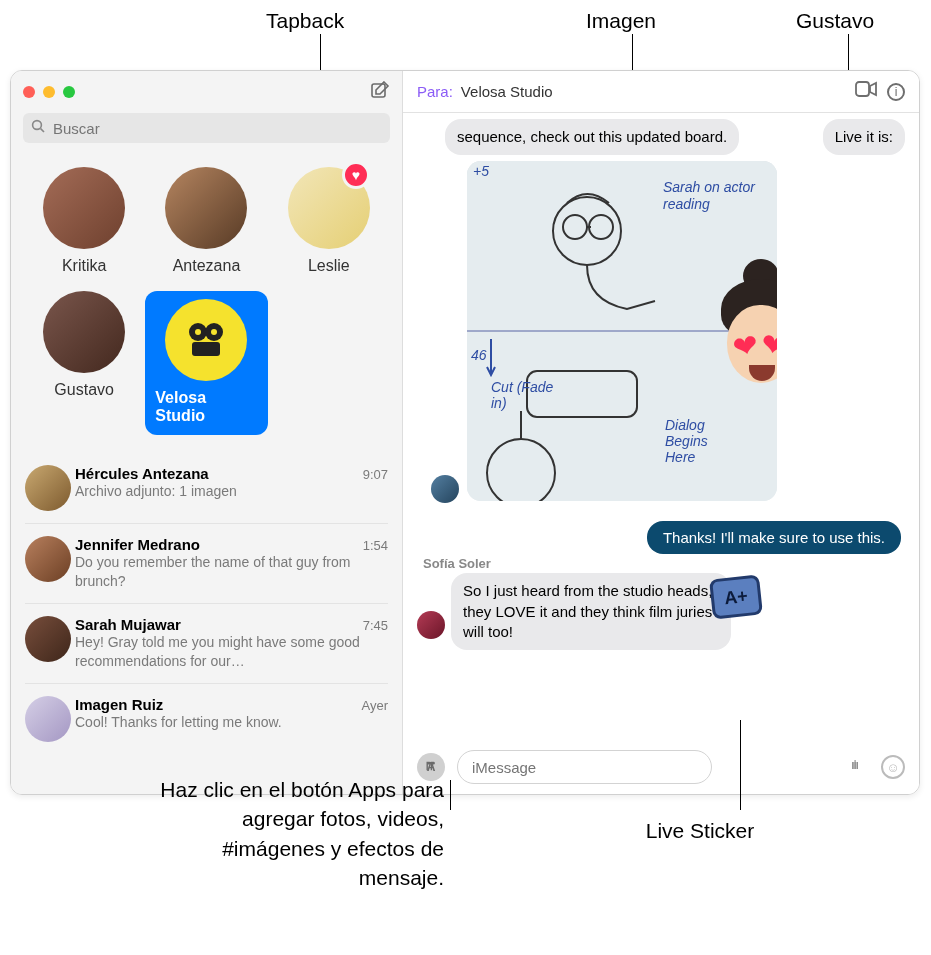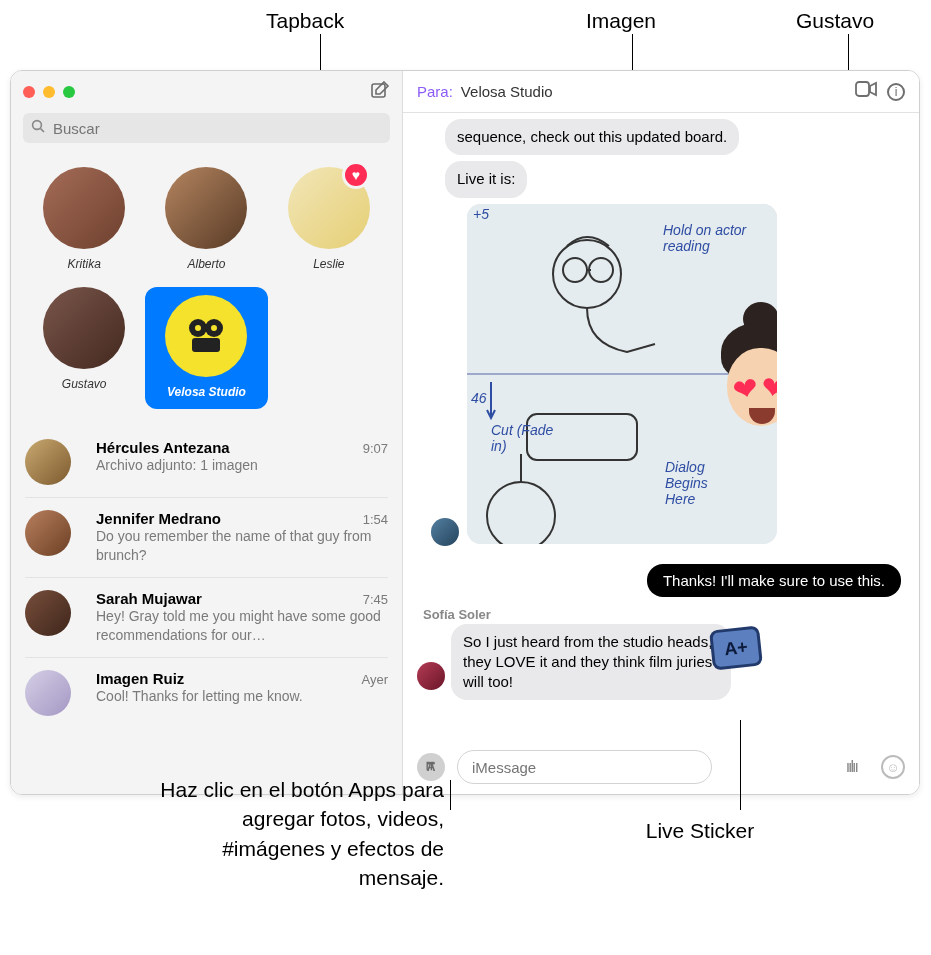--- a/index.html
+++ b/index.html
@@ -72,35 +72,35 @@
     width:82px; height:82px; border-radius:50%;
     background:#ccc; display:flex; align-items:center; justify-content:center;
     font-size:34px; overflow:hidden;
   }
   .pin-sel {
     background:#007aff; border-radius:12px;
     padding:8px 10px 10px;
   }
   .pin-sel .pin-avatar { width:82px; height:82px; border-radius:50%; }
   .pin-sel .pin-label { color:#fff; font-weight:600;}
-  .pin-label { font-size:12px; color:#333;font-style:italic; }
+  .pin-label { font-size:16px; color:#333; }
   .mom-dot {
     width:11px; height:11px; background:#007aff; border-radius:50%;
     position:absolute; left:18px; bottom:4px;
     border:2px solid #f4f4f4;
   }
   .heart-bubble {
     position:absolute; top:-6px; right:20px;
     width:28px; height:28px; background:#ff2d55; border-radius:50%;
     display:flex; align-items:center; justify-content:center; color:#fff; font-size:14px;
     border:3px solid #f4f4f4;
   }
   .conv-list { flex:1; overflow:hidden; padding:0 14px;}
   .row {
-    display:flex; gap:25px; padding:12px 0;
+    display:flex; gap:4px; padding:12px 0;
     border-bottom:1px solid #e3e3e3;
   }
   .row:last-child{border-bottom:none;}
   .row-av {
     width:46px; height:46px; border-radius:50%; background:#ccc; flex:0 0 46px;
     display:flex;align-items:center;justify-content:center;font-size:20px;
   }
   .row-main{flex:1; min-width:0;}
   .row-top{display:flex; justify-content:space-between; align-items:baseline;}
   .row-name{font-weight:600; font-size:15px;}
@@ -131,27 +131,27 @@
   }
   .bubble-in {
     background:#e9e9eb; color:#000;
     padding:8px 12px; border-radius:16px;
     max-width:320px; font-size:15px; line-height:1.35;
     margin-bottom:6px;
     align-self:flex-start;
     display:inline-block;
   }
   .bubble-out {
-    background:#000000; color:#fff;
+    background:#0c4a6e; color:#fff;
     padding:8px 16px; border-radius:16px;
     max-width:320px; font-size:15px;
     float:right; clear:both;
-    margin:10px 4px 10px 0;
-  }
-  .msgwrap{display:flex; flex-direction:column; align-items:flex-start;justify-content:space-between;}
+    margin:10px 4px 2px 0;
+  }
+  .msgwrap{display:flex; flex-direction:row; align-items:flex-start;justify-content:space-between;}
   .chat .image-msg{
     width:310px; height:340px; border-radius:14px;
     background:linear-gradient(180deg,#d9e0e4,#e6ecef);
     position:relative; overflow:hidden; margin-left:22px;
   }
   .sender-name{font-size:13px; color:#888; margin:6px 0 2px 6px; clear:both;font-weight:bold;}
   .av-small{
     width:28px;height:28px;border-radius:50%;background:#bbb;
     position:absolute; left:14px;
     display:flex;align-items:center;justify-content:center;font-size:13px;
@@ -196,21 +196,21 @@
     font-size:14px; font-weight:700;
   }
   .msg-input{
     flex:1; height:34px; border:1px solid #d3d3d3; border-radius:18px;
     padding:0 40px 0 14px; font-size:15px; color:#9a9a9a;
     background:#fff;
     position:relative;
   }
   .msg-input-wrap{flex:1; position:relative;}
   .msg-input-wrap .wave{
-    position:absolute; right:12px; top:8px; color:#888; letter-spacing:-2px;font-size:16px;
+    position:absolute; right:12px; top:8px; color:#888; letter-spacing:-2px;font-size:12px;
   }
   .emoji-btn{
     width:24px;height:24px;border:2px solid #bbb;border-radius:50%;
     display:flex;align-items:center;justify-content:center;color:#bbb;font-size:13px;
   }
   .sticker {
     position:absolute; right:20px; top:4px;
     width:50px;height:40px;
     background:#5b7fbf; color:#0c1b3b;
     display:flex;align-items:center;justify-content:center;
@@ -274,21 +274,21 @@
       <input class="search" placeholder="Buscar" style="">
     </div>
 
     <div class="pins">
       <div class="pin">
         <div class="pin-avatar av1"></div>
         <div class="pin-label">Kritika</div>
       </div>
       <div class="pin">
         <div class="pin-avatar av2"></div>
-        <div class="pin-label">Alberto</div>
+        <div class="pin-label">Antezana</div>
       </div>
       <div class="pin">
         <div class="pin-avatar av3"></div>
         <div class="heart-bubble">♥</div>
         <div class="pin-label">Leslie</div>
       </div>
       <div class="pin">
         <div class="pin-avatar av5"></div>
         <div class="pin-label">Gustavo</div>
       </div>
@@ -382,21 +382,21 @@
             <line x1="120" y1="66" x2="124" y2="66" stroke="#333" stroke-width="2"></line>
             <path d="M100 42 Q120 24 142 42" fill="none" stroke="#333" stroke-width="2"></path>
             <path d="M120 104 Q120 140 160 148 L188 140" fill="none" stroke="#333" stroke-width="2"></path>
             <rect x="60" y="210" width="110" height="46" rx="10" fill="none" stroke="#333" stroke-width="2"></rect>
             <circle cx="54" cy="312" r="34" fill="none" stroke="#333" stroke-width="2"></circle>
             <line x1="54" y1="278" x2="54" y2="250" stroke="#333" stroke-width="2"></line>
             <path d="M24 178 L24 212" stroke="#2e4da3" stroke-width="2"></path>
             <path d="M20 206 L24 214 L28 206" fill="none" stroke="#2e4da3" stroke-width="2"></path>
           </svg>
           <div style="position:absolute;left:6px;top:2px;font-size:14px;color:#2e4da3;font-style:italic;">+5</div>
-          <div style="position:absolute;right:14px;top:18px;width:100px;font-size:14px;color:#2e4da3;font-style:italic;line-height:1.2;">Hold on actor reading</div>
+          <div style="position:absolute;right:14px;top:18px;width:100px;font-size:14px;color:#2e4da3;font-style:italic;line-height:1.2;">Sarah on actor reading</div>
           <div style="position:absolute;left:4px;top:186px;font-size:14px;color:#2e4da3;font-style:italic;">46</div>
           <div style="position:absolute;left:24px;top:218px;width:70px;font-size:14px;color:#2e4da3;font-style:italic;line-height:1.15;">Cut (Fade in)</div>
           <div style="position:absolute;right:40px;bottom:36px;width:72px;font-size:14px;color:#2e4da3;font-style:italic;line-height:1.15;">Dialog Begins Here</div>
 
           <div class="memoji">
             <div class="bun"></div>
             <div class="hair"></div>
             <div class="face"></div>
             <div class="heart h1">❤</div>
             <div class="heart h2">❤</div>

